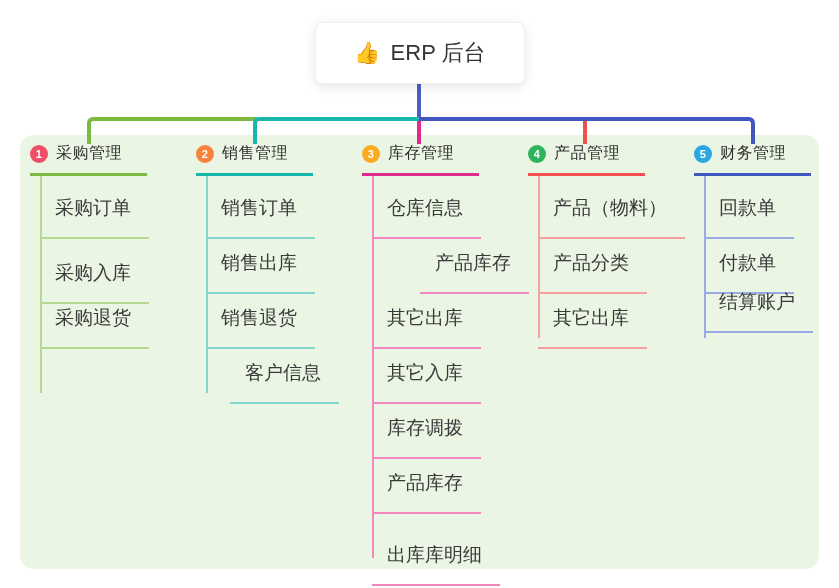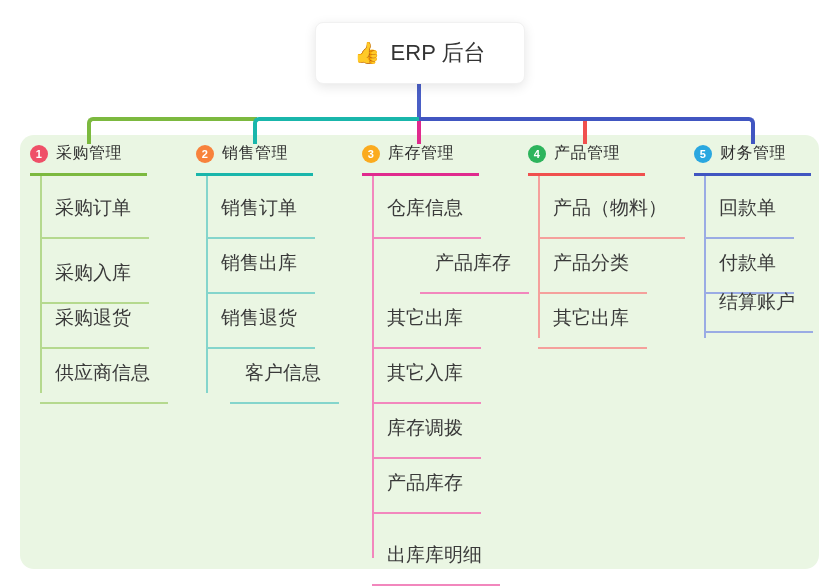--- a/index.html
+++ b/index.html
@@ -43,21 +43,20 @@
   <div id="branches">
       <div class="col" style="left: 30px;">
         <div class="branch-head" style="border-bottom: 3px solid rgb(124, 185, 63);">
           <span class="badge" style="background: rgb(239, 80, 104);">1</span>
           <span>采购管理</span>
         </div>
         <div class="vline" style="background: rgb(181, 217, 142); height: 217px;"></div>
         <div class="child" style="top: 56px; border-bottom: 2px solid rgb(181, 217, 142);">采购订单</div>
         <div class="child" style="top: 98px; border-bottom: 2px solid rgb(181, 217, 142); margin-top: 23px;">采购入库</div>
         <div class="child" style="top: 166px; border-bottom: 2px solid rgb(181, 217, 142);">采购退货</div>
-        <div class="child" style="top: 221px; border-bottom: 2px solid rgb(181, 217, 142);">供应商信息</div>
       </div>
       <div class="col" style="left: 196px;">
         <div class="branch-head" style="border-bottom: 3px solid rgb(25, 182, 171);">
           <span class="badge" style="background: rgb(248, 130, 60);">2</span>
           <span>销售管理</span>
         </div>
         <div class="vline" style="background: rgb(132, 213, 204); height: 217px;"></div>
         <div class="child" style="top: 56px; border-bottom: 2px solid rgb(132, 213, 204);">销售订单</div>
         <div class="child" style="top: 111px; border-bottom: 2px solid rgb(132, 213, 204);">销售出库</div>
         <div class="child" style="top: 166px; border-bottom: 2px solid rgb(132, 213, 204);">销售退货</div>

